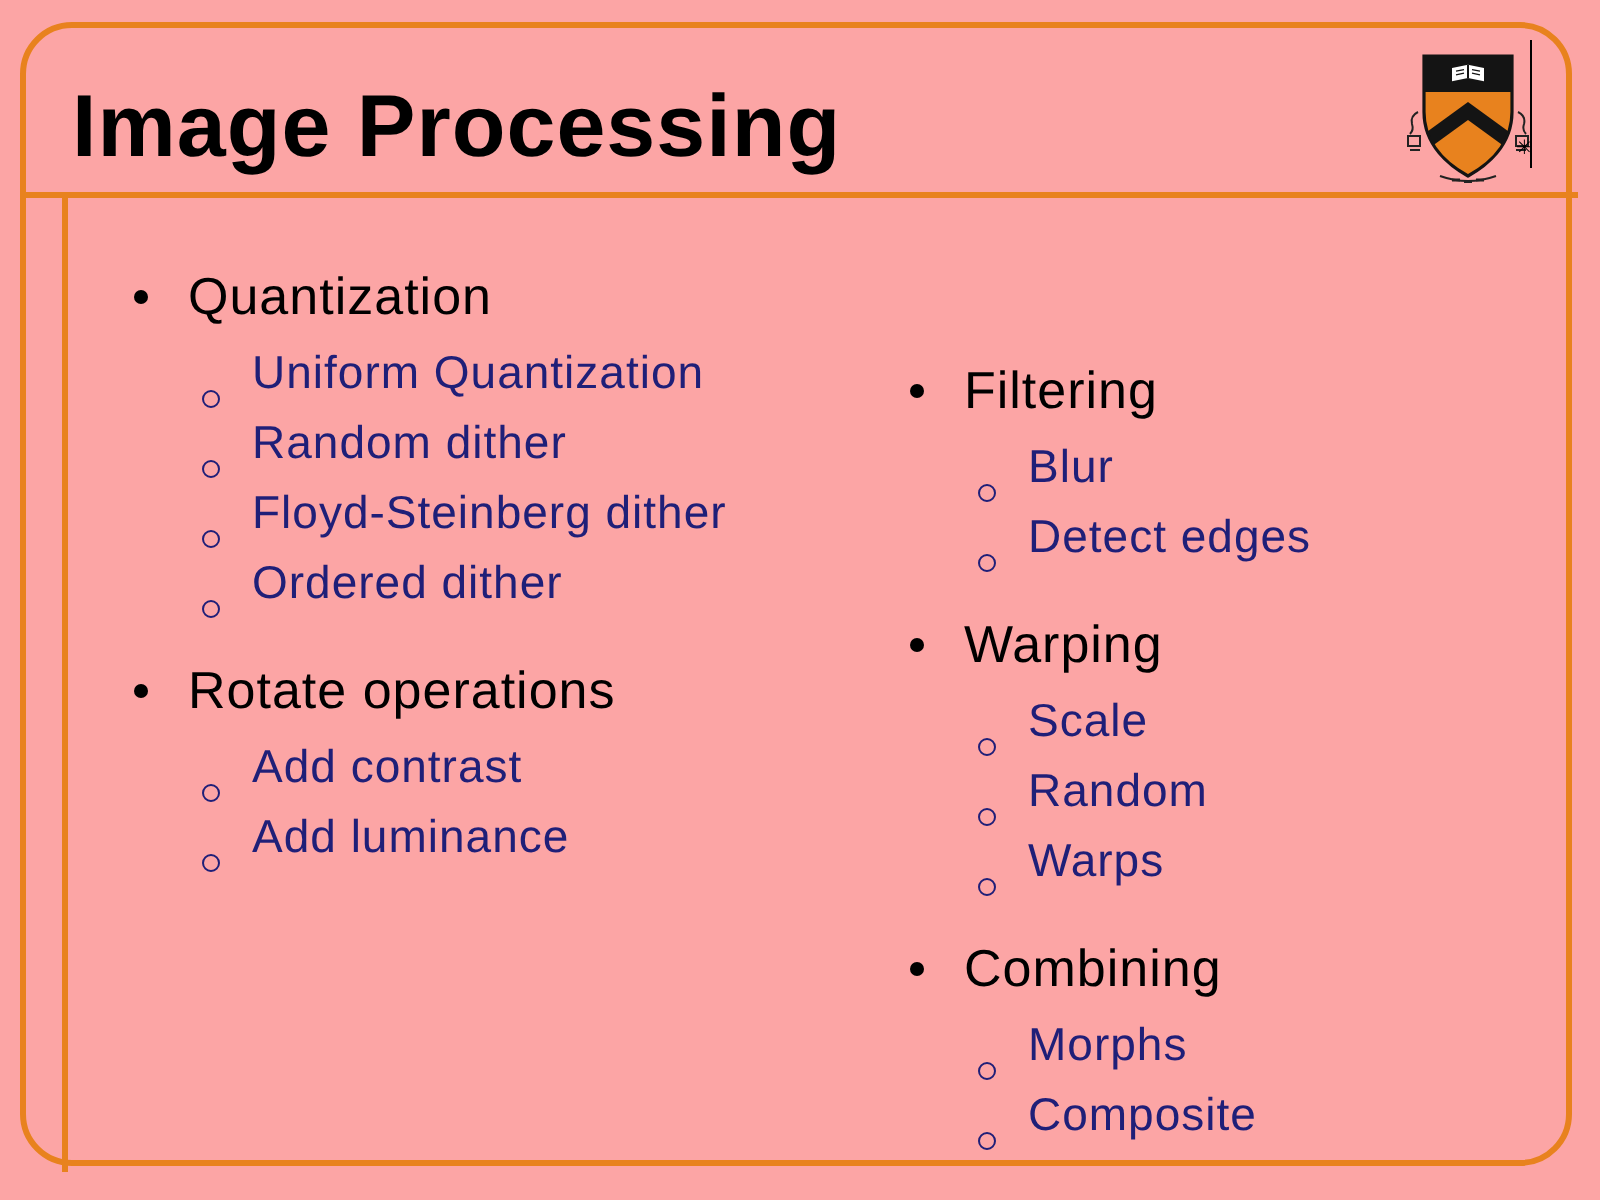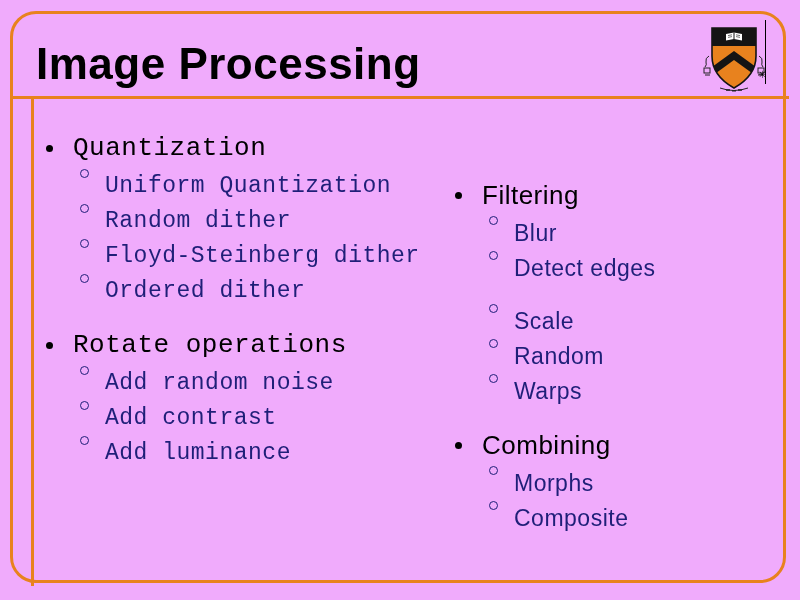--- a/index.html
+++ b/index.html
@@ -5,21 +5,21 @@
   html, body {
     margin: 0;
     padding: 0;
     background: #ffffff;
     font-family: "Liberation Sans", "DejaVu Sans", sans-serif;
   }
   #slide {
     position: relative;
     width: 800px;
     height: 600px;
-    background: #f0abfc;
+    background: #fca5a5;
     overflow: hidden;
   }
   
   .frame {
     position: absolute;
     left: 10px; top: 11px;
     width: 776px; height: 572px;
     border: 3px solid var(--accent, #E8821E);
     border-radius: 26px;
     box-sizing: border-box;
@@ -63,21 +63,21 @@
     position: absolute;
     left: 758px; top: 69px;
     font-size: 10px;
     color: #000000;
   }
   .column {
     position: absolute;
     top: 130px;
     width: 380px;
   }
-  #col-0 { left: 36px; font-family: Liberation Mono, monospace; }
+  #col-0 { left: 57px; }
   #col-1 { left: 445px; width: 340px; margin-top: 47px; }
   .section { margin-top: 18px; }
   .section:first-child { margin-top: 0; }
   .heading {
     display: flex;
     align-items: center;
     line-height: 36px;
     height: 36px;
     margin-bottom: 3px;
     font-size: 26px;
@@ -93,21 +93,21 @@
     padding-left: 10px;
   }
   .b1::before {
     content: "";
     width: 7px; height: 7px;
     border-radius: 50%;
     background: #000000;
   }
   .item {
     display: flex;
-    align-items: flex-start;
+    align-items: flex-end;
     line-height: 35px;
     height: 35px;
     padding-left: 44px;
     font-size: 23px;
     color: var(--item-color, #1F1F78);
     letter-spacing: 0.5px;
     white-space: nowrap;
   }
   .b2 {
     flex: 0 0 25px;
@@ -197,24 +197,20 @@
           <span>Ordered dither</span>
         </div>
       </div>
       <div class="section">
         <div class="heading">
           <span class="b1"></span>
           <span>Rotate operations</span>
         </div>
         <div class="item">
           <span class="b2"></span>
-          <span>Add random noise</span>
-        </div>
-        <div class="item">
-          <span class="b2"></span>
           <span>Add contrast</span>
         </div>
         <div class="item">
           <span class="b2"></span>
           <span>Add luminance</span>
         </div>
       </div>
     </div>
   <div class="column" id="col-1">
       <div class="section">
@@ -225,20 +221,24 @@
         <div class="item">
           <span class="b2"></span>
           <span>Blur</span>
         </div>
         <div class="item">
           <span class="b2"></span>
           <span>Detect edges</span>
         </div>
       </div>
       <div class="section">
+        <div class="heading">
+          <span class="b1"></span>
+          <span>Warping</span>
+        </div>
         <div class="item">
           <span class="b2"></span>
           <span>Scale</span>
         </div>
         <div class="item">
           <span class="b2"></span>
           <span>Random</span>
         </div>
         <div class="item">
           <span class="b2"></span>

